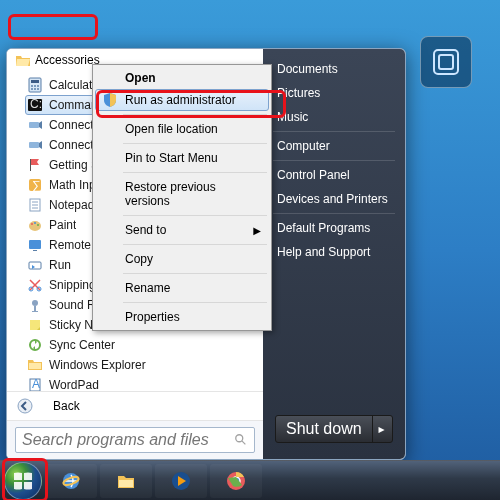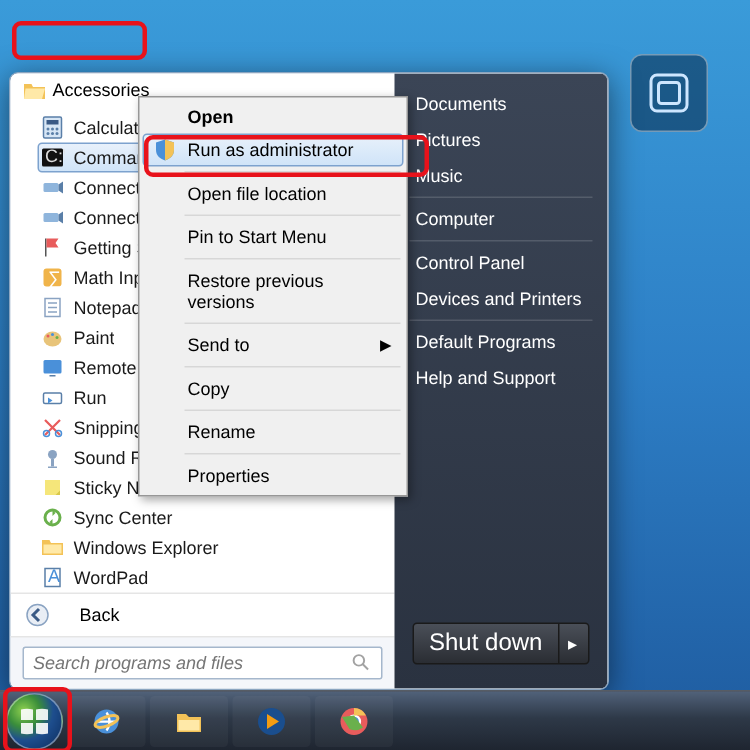--- a/index.html
+++ b/index.html
@@ -15,21 +15,21 @@
 .folder-header .fico{width:16px;height:16px}
 .prog-list{flex:1;overflow:hidden;padding:2px 4px 2px 18px;background:#fff}
 .prog-item{display:flex;align-items:center;gap:6px;padding:2px 2px;cursor:default;white-space:nowrap;overflow:hidden}
 .prog-item.selected{background:linear-gradient(180deg,#e8f1fb,#d0e4f8);border:1px solid #7da2ce;border-radius:3px;padding:1px}
 .prog-item .pico{width:16px;height:16px;flex-shrink:0}
 .prog-item .plbl{font-size:12px;color:#1a1a1a;overflow:hidden;text-overflow:ellipsis}
 .back-item{display:flex;align-items:center;gap:20px;padding:6px 10px;border-top:1px solid #e5e5e5}
 .back-item .bico{width:16px;height:16px}
 .search-row{display:flex;align-items:center;padding:6px 8px;gap:6px;border-top:1px solid #e5e5e5;background:#f4f6fa}
 .search-box{flex:1;display:flex;align-items:center;border:1px solid #a5b7cc;background:#fff;border-radius:2px;padding:3px 6px}
-.search-box input{border:0;outline:0;flex:1;font-style:italic;color:#888;font-size:12px}
+.search-box input{border:0;outline:0;flex:1;font-style:italic;color:#888;font-size:16px}
 .search-box .sico{width:14px;height:14px;opacity:.6}
 .shutdown{margin-top:auto;padding:8px}
 .shutdown-btn{display:flex;align-items:stretch;border:1px solid #1a1a1a;border-radius:3px;overflow:hidden;background:linear-gradient(180deg,#4a4f58,#2a2d33)}
 .shutdown-btn .sd-main{padding:4px 10px;color:#fff;font-size:16px;border-right:1px solid #1a1a1a}
 .shutdown-btn .sd-arrow{width:18px;display:flex;align-items:center;justify-content:center;color:#fff}
 .context-menu{position:absolute;left:92px;top:64px;width:180px;background:#f0f0f0;border:1px solid #979797;box-shadow:2px 2px 6px rgba(0,0,0,.35);padding:2px}
 .cm-item{display:flex;align-items:center;gap:8px;padding:4px 8px 4px 30px;font-size:12px;position:relative;cursor:default}
 .cm-item .cmico{position:absolute;left:6px;width:16px;height:16px}
 .cm-item.bold{font-weight:700}
 .cm-item.hover{background:linear-gradient(180deg,#e8f1fb,#d0e4f8);border:1px solid #7da2ce;border-radius:3px;padding:3px 7px 3px 29px}

